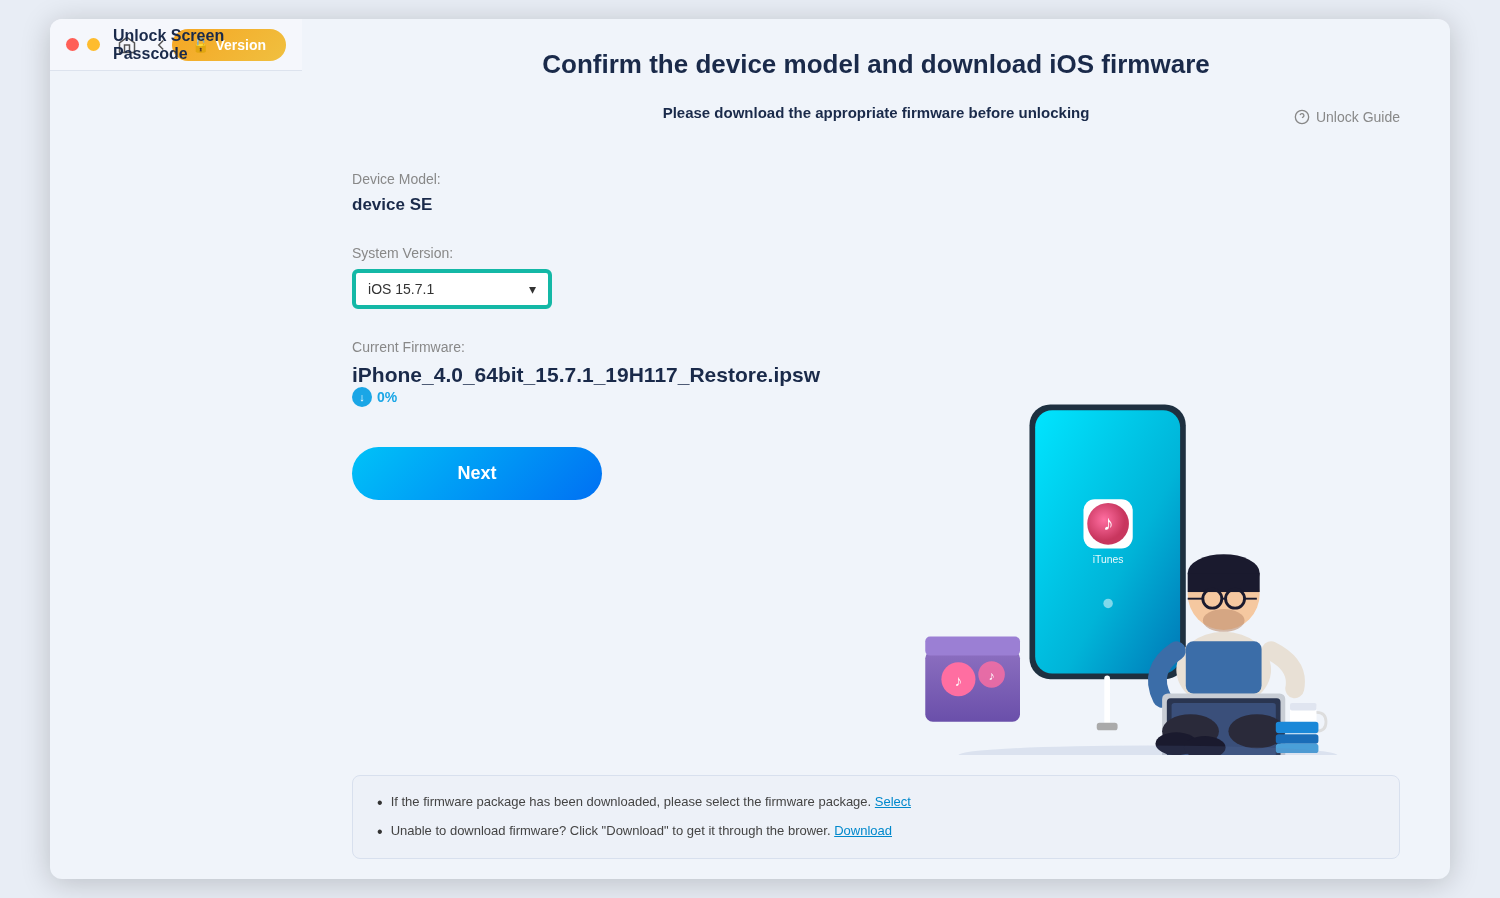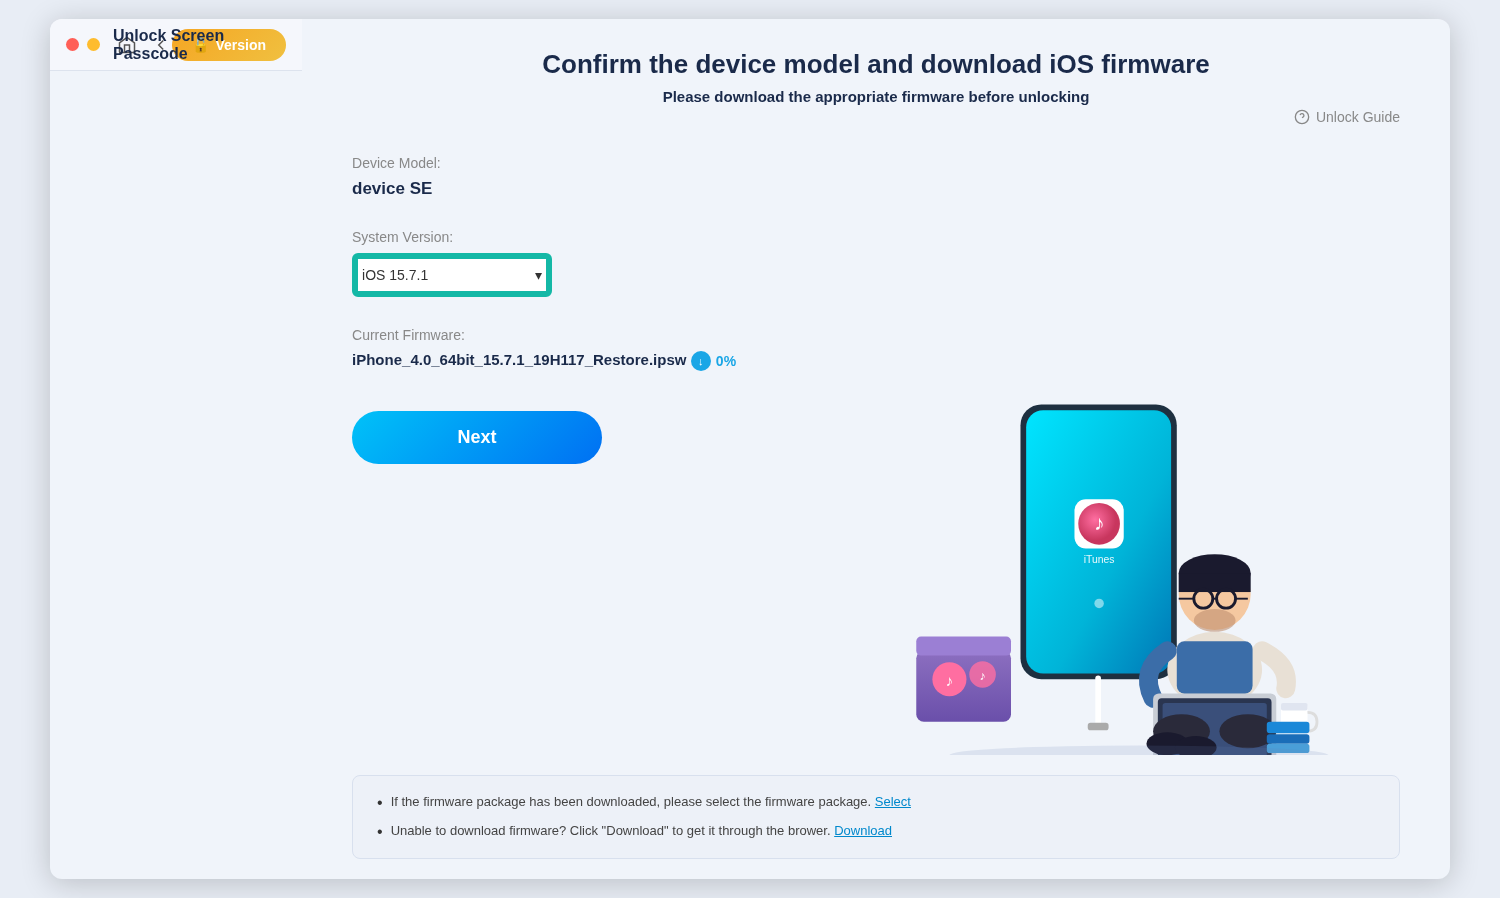--- a/index.html
+++ b/index.html
@@ -93,21 +93,21 @@
       overflow: hidden;
     }
     .page-header {
       text-align: center;
       margin-bottom: 20px;
     }
     .page-title {
       font-size: 26px;
       font-weight: 700;
       color: #1a2a4a;
-      margin-bottom: 8px;
+      margin-bottom: 24px;
     }
     .page-subtitle {
       font-size: 15px;
       font-weight: 600;
       color: #1a2a4a;
     }
     .unlock-guide-btn {
       position: absolute;
       right: 50px;
       top: 90px;
@@ -140,32 +140,32 @@
       color: #888;
     }
     .field-value {
       font-size: 17px;
       font-weight: 700;
       color: #1a2a4a;
     }
     .system-version-select {
       display: flex;
       align-items: center;
-      border: 6px solid #14b8a6;
+      border: 4px solid #14b8a6;
       border-radius: 6px;
-      padding: 8px 4px;
+      padding: 8px 12px;
       background: white;
       width: 200px;
       justify-content: space-between;
       cursor: pointer;
       font-size: 14px;
       color: #333;
     }
     .firmware-filename {
-      font-size: 15px;
+      font-size: 21px;
       font-weight: 700;
       color: #1a2a4a;
     }
     .download-badge {
       display: inline-flex;
       align-items: center;
       gap: 5px;
       color: #1aa6e6;
       font-size: 14px;
       font-weight: 600;

